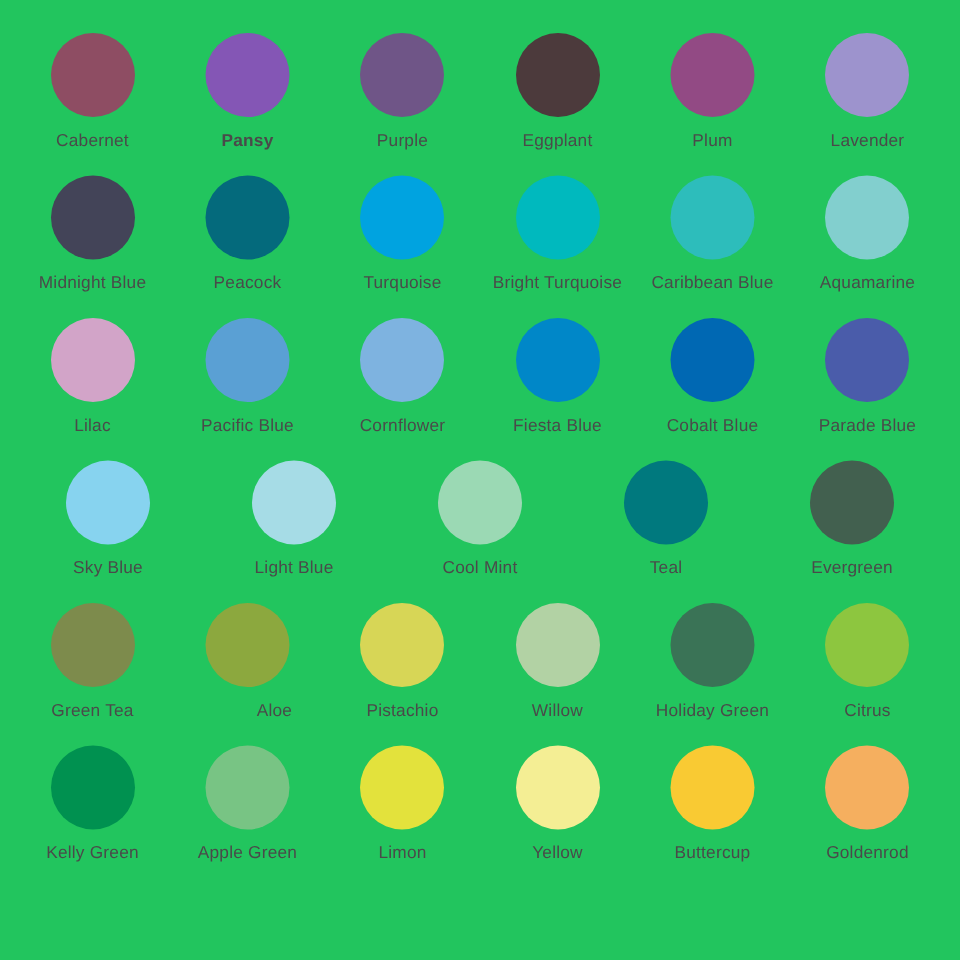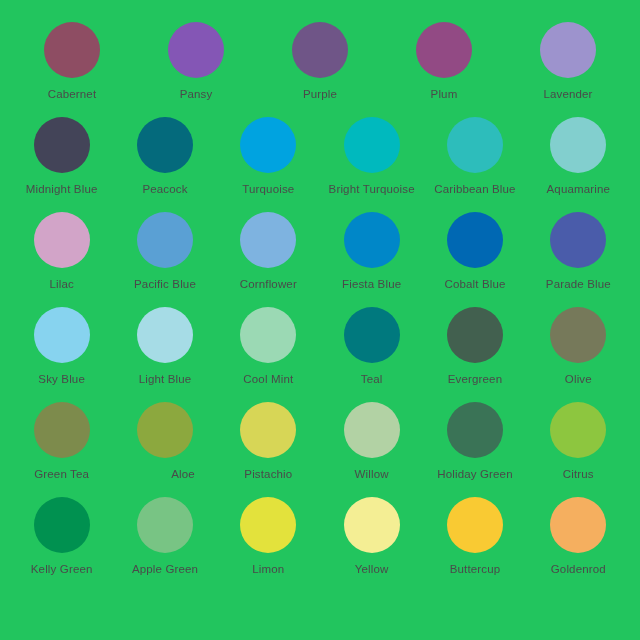--- a/index.html
+++ b/index.html
@@ -60,27 +60,31 @@
 <body>
 
 <div id="palette-board" style="background: #22c55e;">
     <div class="swatch-row">
       <div class="swatch-cell">
         <div class="swatch-dot" style="background-color: rgb(142, 77, 99);"></div>
         <div class="swatch-label" style="color: rgb(74, 74, 74);">Cabernet</div>
       </div>
       <div class="swatch-cell">
         <div class="swatch-dot" style="background-color: rgb(132, 86, 181);"></div>
-        <div class="swatch-label" style="color: rgb(74, 74, 74);">Pansy</div>
+        <div class="swatch-label" style="color: rgb(74, 74, 74); font-weight: bold;">Pansy</div>
       </div>
       <div class="swatch-cell">
         <div class="swatch-dot" style="background-color: rgb(111, 85, 135);"></div>
         <div class="swatch-label" style="color: rgb(74, 74, 74);">Purple</div>
       </div>
       <div class="swatch-cell">
+        <div class="swatch-dot" style="background-color: rgb(76, 58, 60);"></div>
+        <div class="swatch-label" style="color: rgb(74, 74, 74);">Eggplant</div>
+      </div>
+      <div class="swatch-cell">
         <div class="swatch-dot" style="background-color: rgb(146, 74, 132);"></div>
         <div class="swatch-label" style="color: rgb(74, 74, 74);">Plum</div>
       </div>
       <div class="swatch-cell">
         <div class="swatch-dot" style="background-color: rgb(157, 147, 205);"></div>
         <div class="swatch-label" style="color: rgb(74, 74, 74); text-align: right;">Lavender</div>
       </div>
     </div>
     <div class="swatch-row">
       <div class="swatch-cell">
@@ -147,24 +151,20 @@
         <div class="swatch-dot" style="background-color: rgb(155, 217, 180);"></div>
         <div class="swatch-label" style="color: rgb(74, 74, 74);">Cool Mint</div>
       </div>
       <div class="swatch-cell">
         <div class="swatch-dot" style="background-color: rgb(0, 121, 126);"></div>
         <div class="swatch-label" style="color: rgb(74, 74, 74);">Teal</div>
       </div>
       <div class="swatch-cell">
         <div class="swatch-dot" style="background-color: rgb(66, 96, 79);"></div>
         <div class="swatch-label" style="color: rgb(74, 74, 74);">Evergreen</div>
-      </div>
-      <div class="swatch-cell">
-        <div class="swatch-dot" style="background-color: rgb(118, 121, 90);"></div>
-        <div class="swatch-label" style="color: rgb(74, 74, 74);">Olive</div>
       </div>
     </div>
     <div class="swatch-row">
       <div class="swatch-cell">
         <div class="swatch-dot" style="background-color: rgb(125, 139, 76);"></div>
         <div class="swatch-label" style="color: rgb(74, 74, 74);">Green Tea</div>
       </div>
       <div class="swatch-cell">
         <div class="swatch-dot" style="background-color: rgb(140, 168, 62);"></div>
         <div class="swatch-label" style="color: rgb(74, 74, 74); margin-left: 36px;">Aloe</div>

